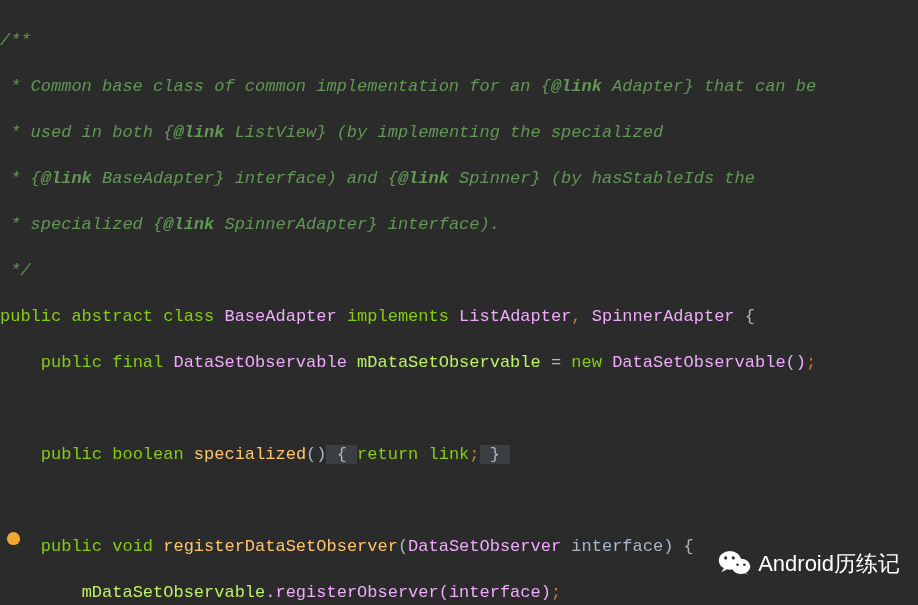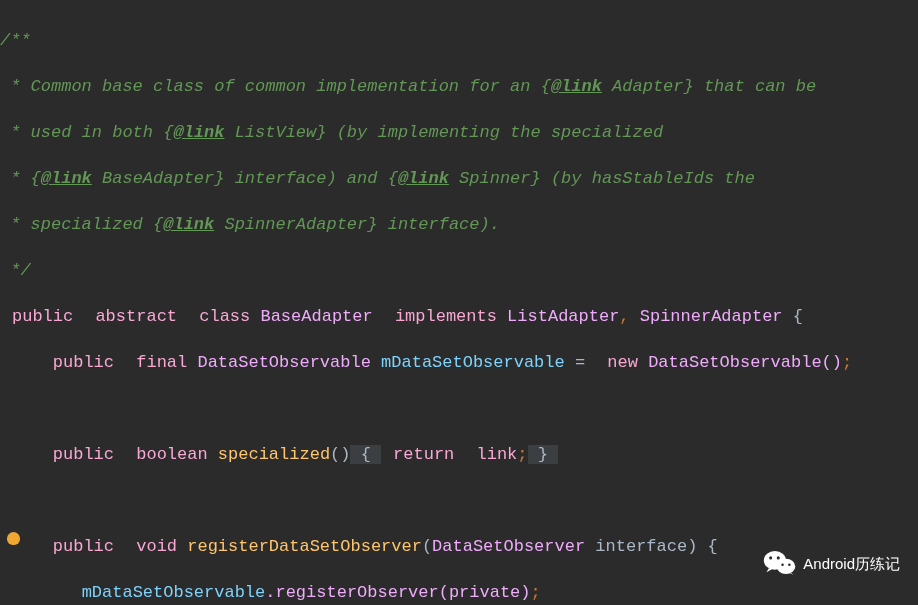--- a/index.html
+++ b/index.html
@@ -15,25 +15,25 @@
       overflow: hidden;
       position: relative;
       font-style: normal;
     }
     .code-area {
       padding: 6px 0 0 0;
       white-space: pre;
     }
     .line { display: block; }
     .javadoc { color: #629755; font-style: italic; }
-    .javadoc-tag { color: #629755; font-style: italic; text-decoration: underline; font-weight: bold; }
-    .keyword { color: #f9a8d4; font-style: normal; margin-left: 12px; }
+    .javadoc-tag { color: #629755; font-style: italic; font-weight: bold; }
+    .keyword { color: #84cc16; font-style: normal; }
     .class-name { color: #f0abfc; font-style: normal; }
     .method-def { color: #ffc66d; font-style: normal; }
-    .field { color: #7dd3fc; font-style: normal; }
+    .field { color: #bef264; font-style: normal; }
     .operator { color: #a9b7c6; font-style: normal; }
     .semi { color: #cc7832; font-style: normal; }
     .brace { color: #a9b7c6; font-style: normal; }
     .paren { color: #a9b7c6; font-style: normal; }
     .param { color: #a9b7c6; font-style: normal; }
     .folded-bg { background: #3c3f41; color: #a9b7c6; font-style: normal; }
     .gutter-bulb {
       position: absolute;
       left: 7px;
       top: 532px;
@@ -54,21 +54,21 @@
     }
     .wechat-icon {
       width: 34px;
       height: 28px;
       position: relative;
       font-style: normal;
     }
     .wechat-icon svg { width: 100%; height: 100%; }
     .watermark-text {
       color: #ffffff;
-      font-size: 15px;
+      font-size: 22px;
       font-family: sans-serif;
       font-weight: 500;
       font-style: normal;
     }
   </style>
 </head>
 <body>
 
 <div class="code-area">
 <span class="line"><span class="javadoc">/**</span></span>
@@ -76,21 +76,21 @@
 <span class="line"><span class="javadoc"><span> * used in both {</span><span class="javadoc-tag">@link</span><span> ListView} (by implementing the specialized</span></span></span>
 <span class="line"><span class="javadoc"><span> * {</span><span class="javadoc-tag">@link</span><span> BaseAdapter} interface) and {</span><span class="javadoc-tag">@link</span><span> Spinner} (by hasStableIds the</span></span></span>
 <span class="line"><span class="javadoc"><span> * specialized {</span><span class="javadoc-tag">@link</span><span> SpinnerAdapter} interface).</span></span></span>
 <span class="line"><span class="javadoc"> */</span></span>
 <span class="line"><span class="keyword">public</span> <span class="keyword">abstract</span> <span class="keyword">class</span><span class="class-name"> BaseAdapter </span><span class="keyword">implements</span><span class="class-name"> ListAdapter</span><span class="semi">,</span><span class="class-name"> SpinnerAdapter </span><span class="brace">{</span></span>
 <span class="line"><span>    </span><span class="keyword">public</span> <span class="keyword">final</span><span class="class-name"> DataSetObservable </span><span class="field">mDataSetObservable</span><span class="operator"> = </span><span class="keyword">new</span><span class="class-name"> DataSetObservable()</span><span class="semi">;</span></span>
 <span class="line"> </span>
 <span class="line"><span>    </span><span class="keyword">public</span> <span class="keyword">boolean</span> <span class="method-def">specialized</span><span class="paren">()</span><span class="folded-bg"> { </span><span class="keyword">return</span> <span class="keyword">link</span><span class="semi">;</span><span class="folded-bg"> } </span></span>
 <span class="line"> </span>
 <span class="line"><span>    </span><span class="keyword">public</span> <span class="keyword">void</span> <span class="method-def">registerDataSetObserver</span><span class="paren">(</span><span class="class-name">DataSetObserver</span><span class="param"> interface</span><span class="paren">)</span><span class="brace"> {</span></span>
-<span class="line"><span>        </span><span class="field">mDataSetObservable</span><span class="class-name">.registerObserver(private)</span><span class="semi">;</span></span>
+<span class="line"><span>        </span><span class="field">mDataSetObservable</span><span class="class-name">.registerObserver(interface)</span><span class="semi">;</span></span>
 
 
 
 
 
 
 
 
 
 

